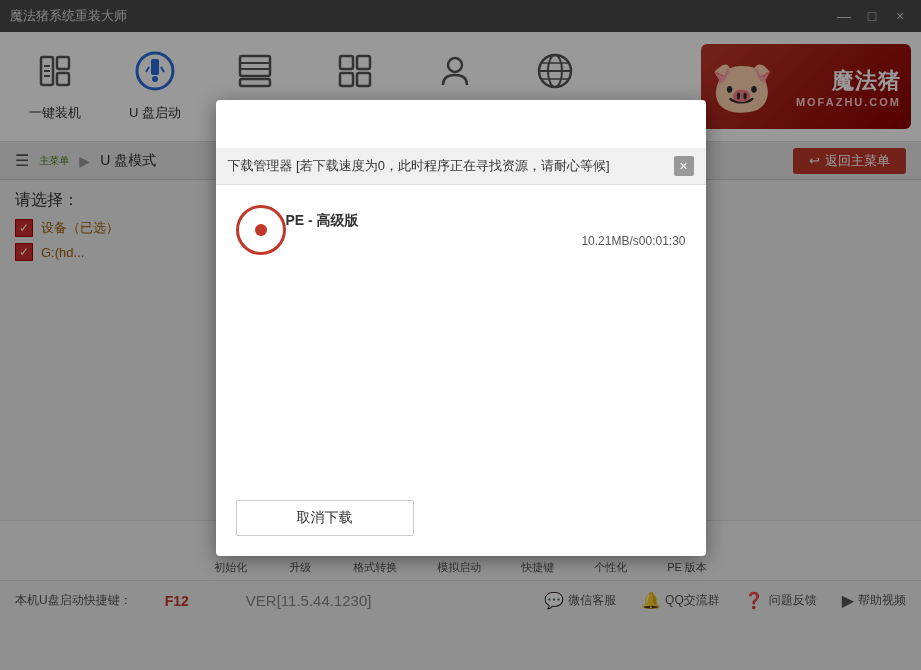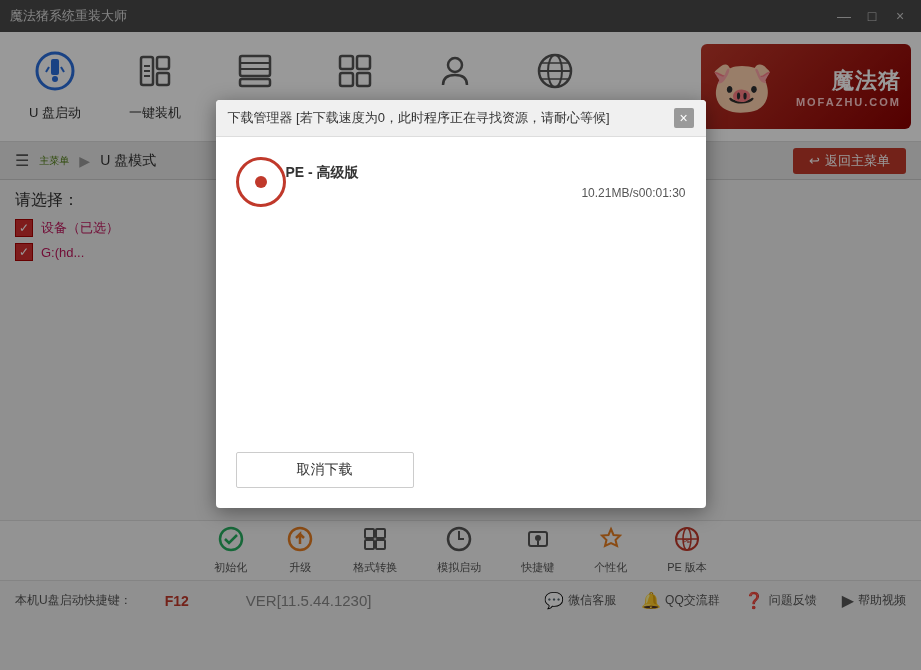--- a/index.html
+++ b/index.html
@@ -147,21 +147,21 @@
       margin-bottom: 6px;
       gap: 8px;
     }
     .checkbox {
       width: 18px; height: 18px;
       background: #d32f2f;
       border: 1px solid #a00;
       display: flex; align-items: center; justify-content: center;
       color: #fff; font-size: 12px;
     }
-    .check-label { font-size: 13px; color: #be185d; }
+    .check-label { font-size: 13px; color: #a16207; }
 
     
     .bottom-toolbar {
       background: #f5f5f5;
       height: 60px;
       border-top: 1px solid #ddd;
       display: flex;
       align-items: center;
       justify-content: center;
       gap: 40px;
@@ -212,20 +212,21 @@
       box-shadow: 0 4px 20px rgba(0,0,0,0.4);
       overflow: hidden;
     }
     .modal-header {
       background: #f0f0f0;
       padding: 8px 12px;
       display: flex;
       align-items: center;
       justify-content: space-between;
       border-bottom: 1px solid #ddd;
+      margin-top: 48px;
     }
     .modal-title { font-size: 13px; color: #333; }
     .modal-close {
       width: 20px; height: 20px;
       background: #999;
       border: none;
       border-radius: 2px;
       color: #fff;
       cursor: pointer;
       display: flex; align-items: center; justify-content: center;
@@ -289,44 +290,44 @@
     <div class="titlebar-btn">—</div>
     <div class="titlebar-btn">□</div>
     <div class="titlebar-btn close">×</div>
   </div>
 </div>
 
 <div class="topnav">
   <div class="nav-items">
 
     <div class="nav-item">
-      <div class="nav-icon usb">
-        <svg width="40" height="40" viewBox="0 0 40 40">
-          <circle cx="20" cy="20" r="18" fill="none" stroke="#2a6edd" stroke-width="3"></circle>
-          <rect x="16" y="8" width="8" height="16" rx="2" fill="#2a6edd"></rect>
-          <circle cx="20" cy="28" r="3" fill="#2a6edd"></circle>
-          <line x1="14" y1="16" x2="11" y2="21" stroke="#2a6edd" stroke-width="2"></line>
-          <line x1="26" y1="16" x2="29" y2="21" stroke="#2a6edd" stroke-width="2"></line>
-        </svg>
-      </div>
-      <span class="nav-label">U 盘启动</span>
-    </div>
-
-    <div class="nav-item">
       <div class="nav-icon install">
         <svg width="40" height="40" viewBox="0 0 40 40">
           <rect x="6" y="6" width="12" height="28" rx="2" fill="none" stroke="#555" stroke-width="2.5"></rect>
           <rect x="22" y="6" width="12" height="12" rx="2" fill="none" stroke="#555" stroke-width="2.5"></rect>
           <rect x="22" y="22" width="12" height="12" rx="2" fill="none" stroke="#555" stroke-width="2.5"></rect>
           <line x1="9" y1="15" x2="15" y2="15" stroke="#555" stroke-width="2"></line>
           <line x1="9" y1="20" x2="15" y2="20" stroke="#555" stroke-width="2"></line>
           <line x1="9" y1="25" x2="15" y2="25" stroke="#555" stroke-width="2"></line>
         </svg>
       </div>
       <span class="nav-label">一键装机</span>
+    </div>
+
+    <div class="nav-item">
+      <div class="nav-icon usb">
+        <svg width="40" height="40" viewBox="0 0 40 40">
+          <circle cx="20" cy="20" r="18" fill="none" stroke="#2a6edd" stroke-width="3"></circle>
+          <rect x="16" y="8" width="8" height="16" rx="2" fill="#2a6edd"></rect>
+          <circle cx="20" cy="28" r="3" fill="#2a6edd"></circle>
+          <line x1="14" y1="16" x2="11" y2="21" stroke="#2a6edd" stroke-width="2"></line>
+          <line x1="26" y1="16" x2="29" y2="21" stroke="#2a6edd" stroke-width="2"></line>
+        </svg>
+      </div>
+      <span class="nav-label">U 盘启动</span>
     </div>
 
     <div class="nav-item">
       <div class="nav-icon backup">
         <svg width="40" height="40" viewBox="0 0 40 40">
           <rect x="5" y="5" width="30" height="20" rx="2" fill="none" stroke="#555" stroke-width="2.5"></rect>
           <rect x="5" y="28" width="30" height="7" rx="2" fill="none" stroke="#555" stroke-width="2.5"></rect>
           <line x1="5" y1="18" x2="35" y2="18" stroke="#555" stroke-width="2"></line>
           <line x1="5" y1="12" x2="35" y2="12" stroke="#555" stroke-width="2"></line>
         </svg>

